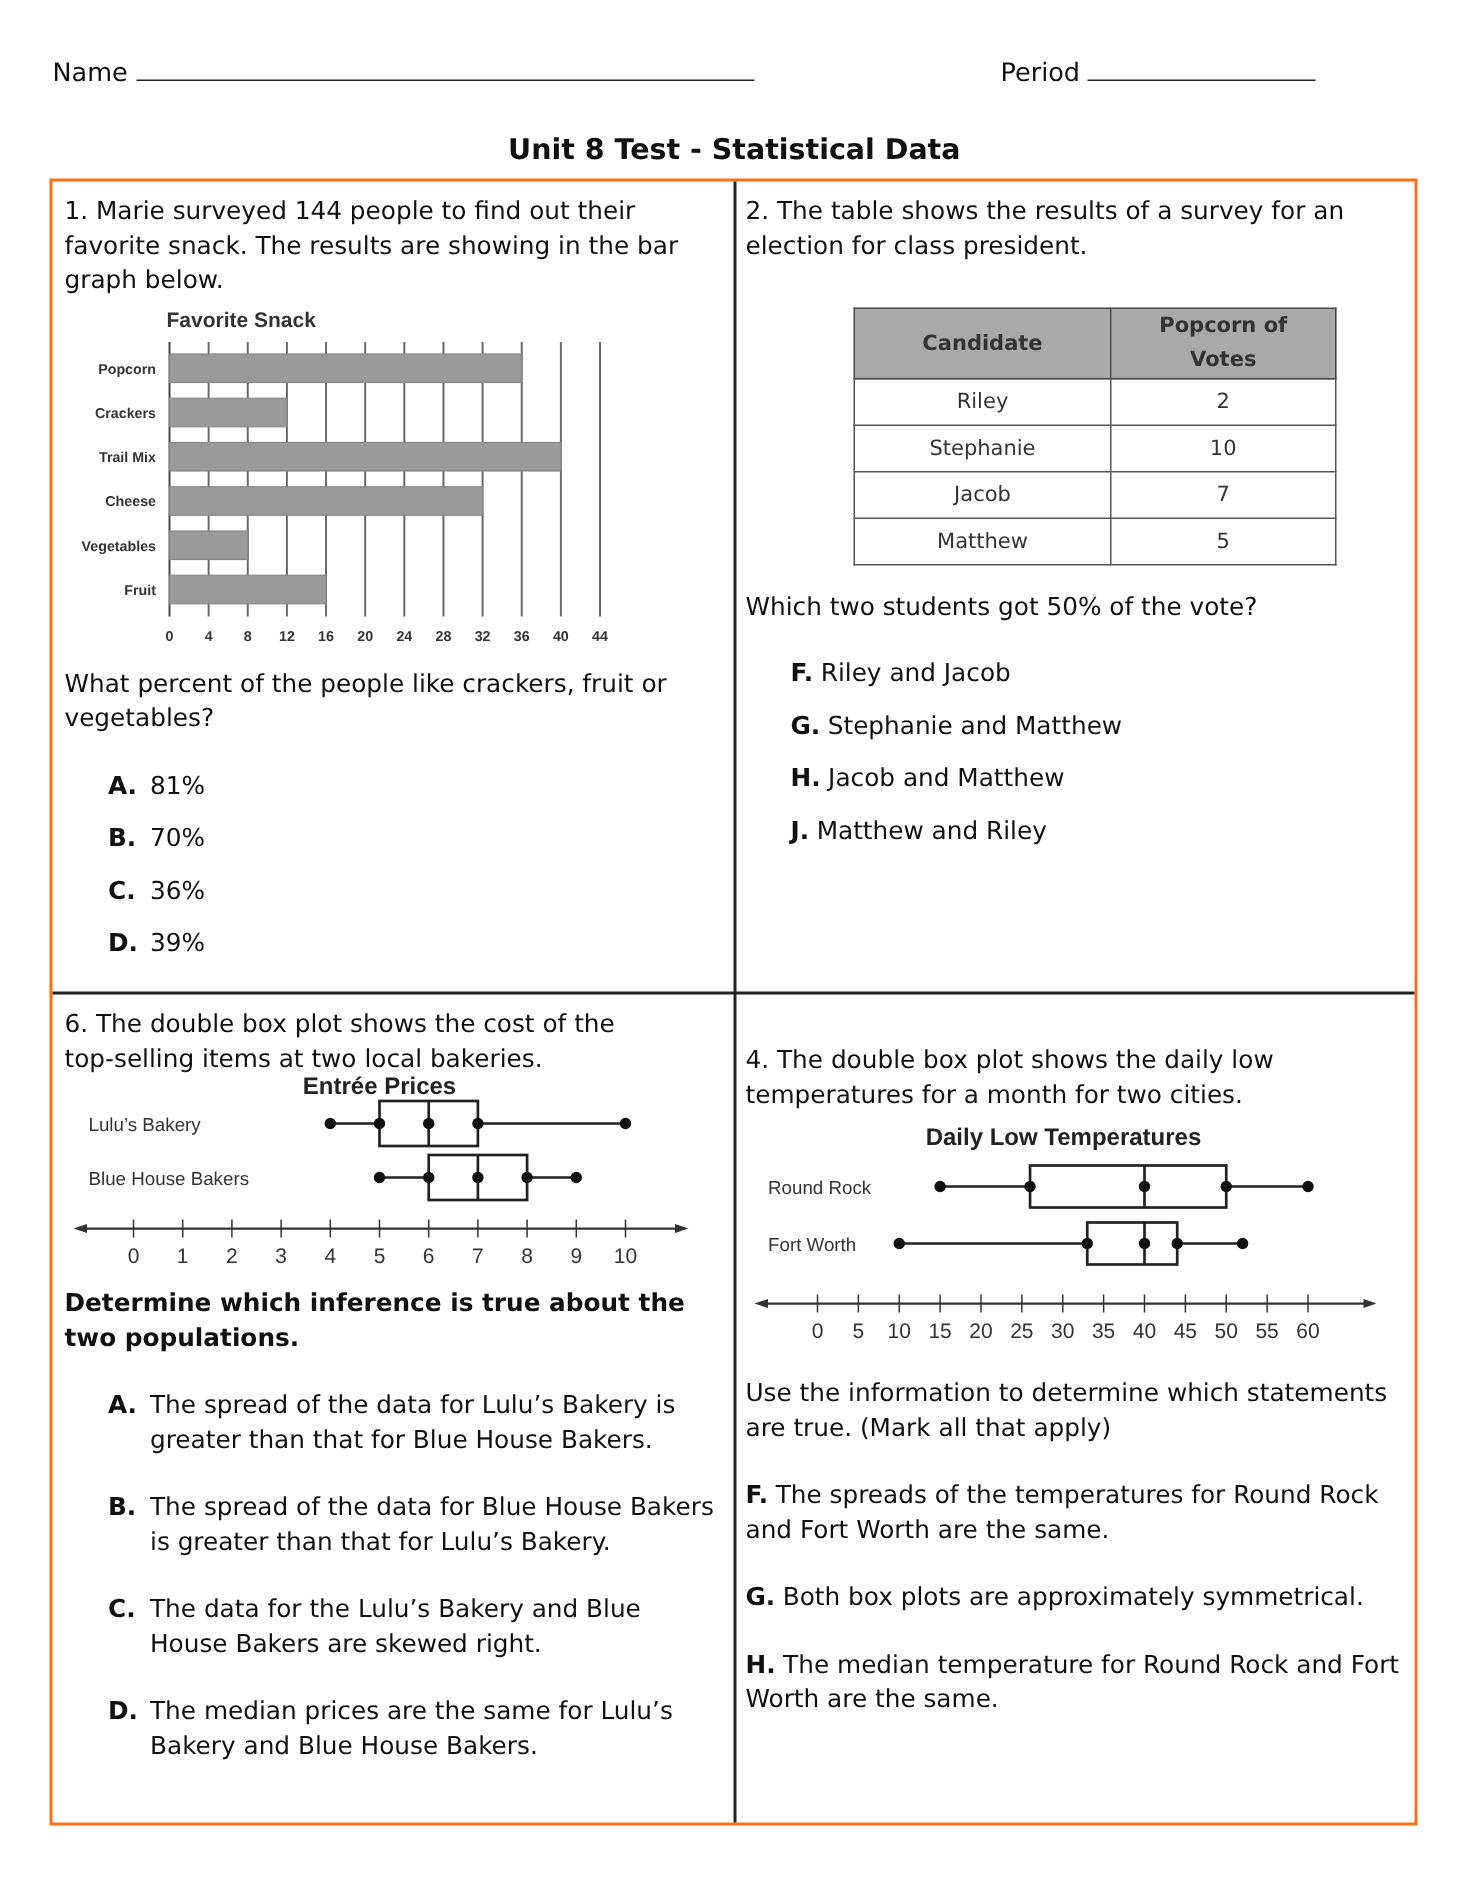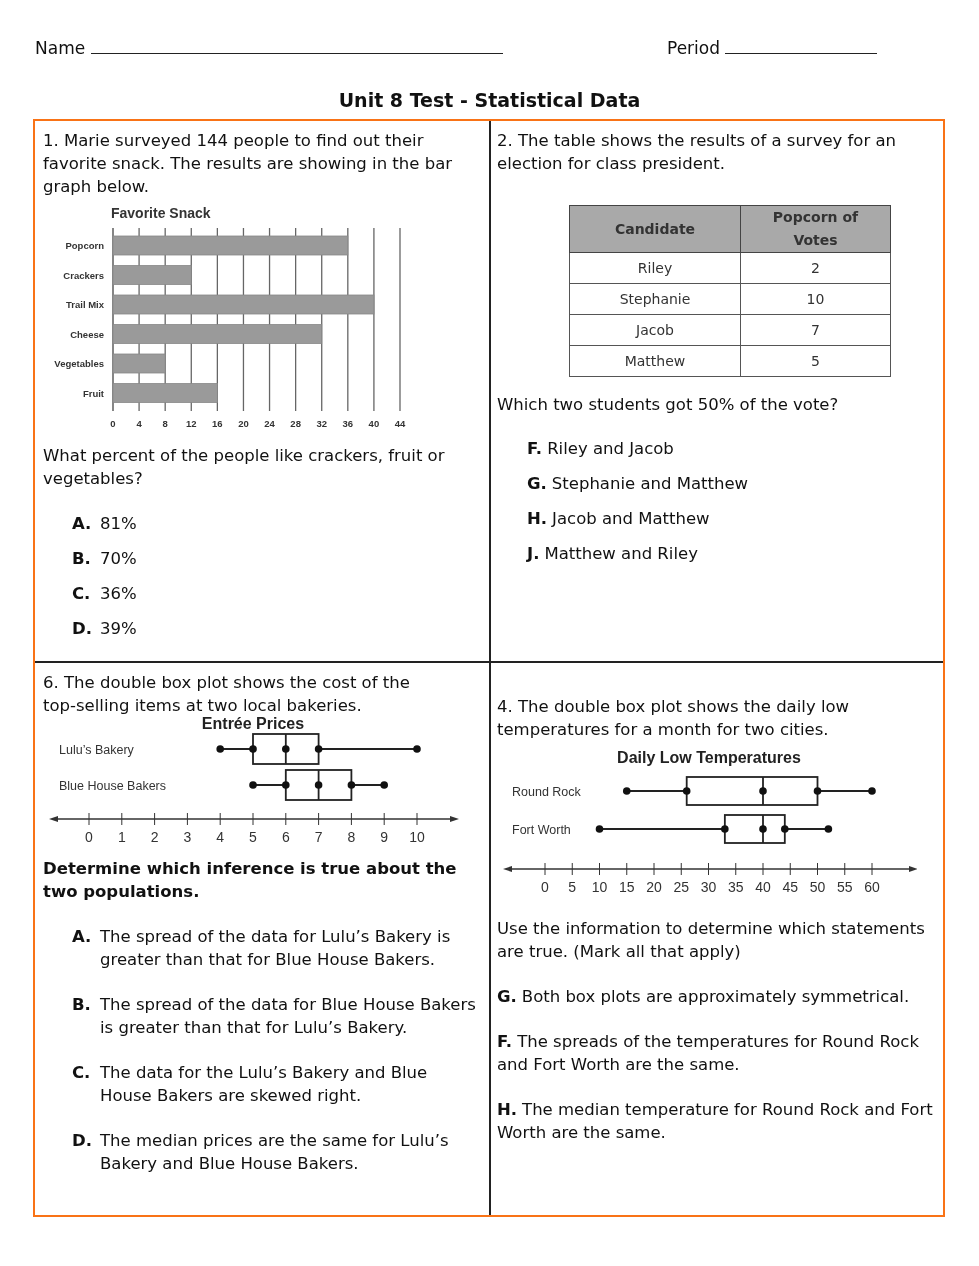--- a/index.html
+++ b/index.html
@@ -261,18 +261,18 @@
         <rect x="227.85000000000002" y="70" width="59.94999999999993" height="28" fill="none" stroke="#222" stroke-width="1.8"></rect>
         <line x1="266" x2="266" y1="70" y2="98" stroke="#222" stroke-width="1.8"></line>
         <circle cx="102.5" cy="84" r="3.8" fill="#111"></circle>
         <circle cx="227.85000000000002" cy="84" r="3.8" fill="#111"></circle>
         <circle cx="266" cy="84" r="3.8" fill="#111"></circle>
         <circle cx="287.79999999999995" cy="84" r="3.8" fill="#111"></circle>
         <circle cx="331.40000000000003" cy="84" r="3.8" fill="#111"></circle>
       </svg>
     <div style="margin-top:12px;width:430px;">Use the information to determine which statements are true. (Mark all that apply)</div>
     <div style="margin-top:22px;width:440px;" id="q4-opts">
+        <div class="" style="margin-bottom: 22px; display: block;"><span class="lt" style="font-weight: bold; margin-right: 5px;">F.</span><span>The spreads of the temperatures for Round Rock and Fort Worth are the same.</span></div>
         <div class="" style="margin-bottom: 22px; display: block;"><span class="lt" style="font-weight: bold; margin-right: 5px;">G.</span><span>Both box plots are approximately symmetrical.</span></div>
-        <div class="" style="margin-bottom: 22px; display: block;"><span class="lt" style="font-weight: bold; margin-right: 5px;">F.</span><span>The spreads of the temperatures for Round Rock and Fort Worth are the same.</span></div>
         <div class="" style="margin-bottom: 22px; display: block;"><span class="lt" style="font-weight: bold; margin-right: 5px;">H.</span><span>The median temperature for Round Rock and Fort Worth are the same.</span></div>
       </div>
   </div>
 </div>
 
 </body></html>

